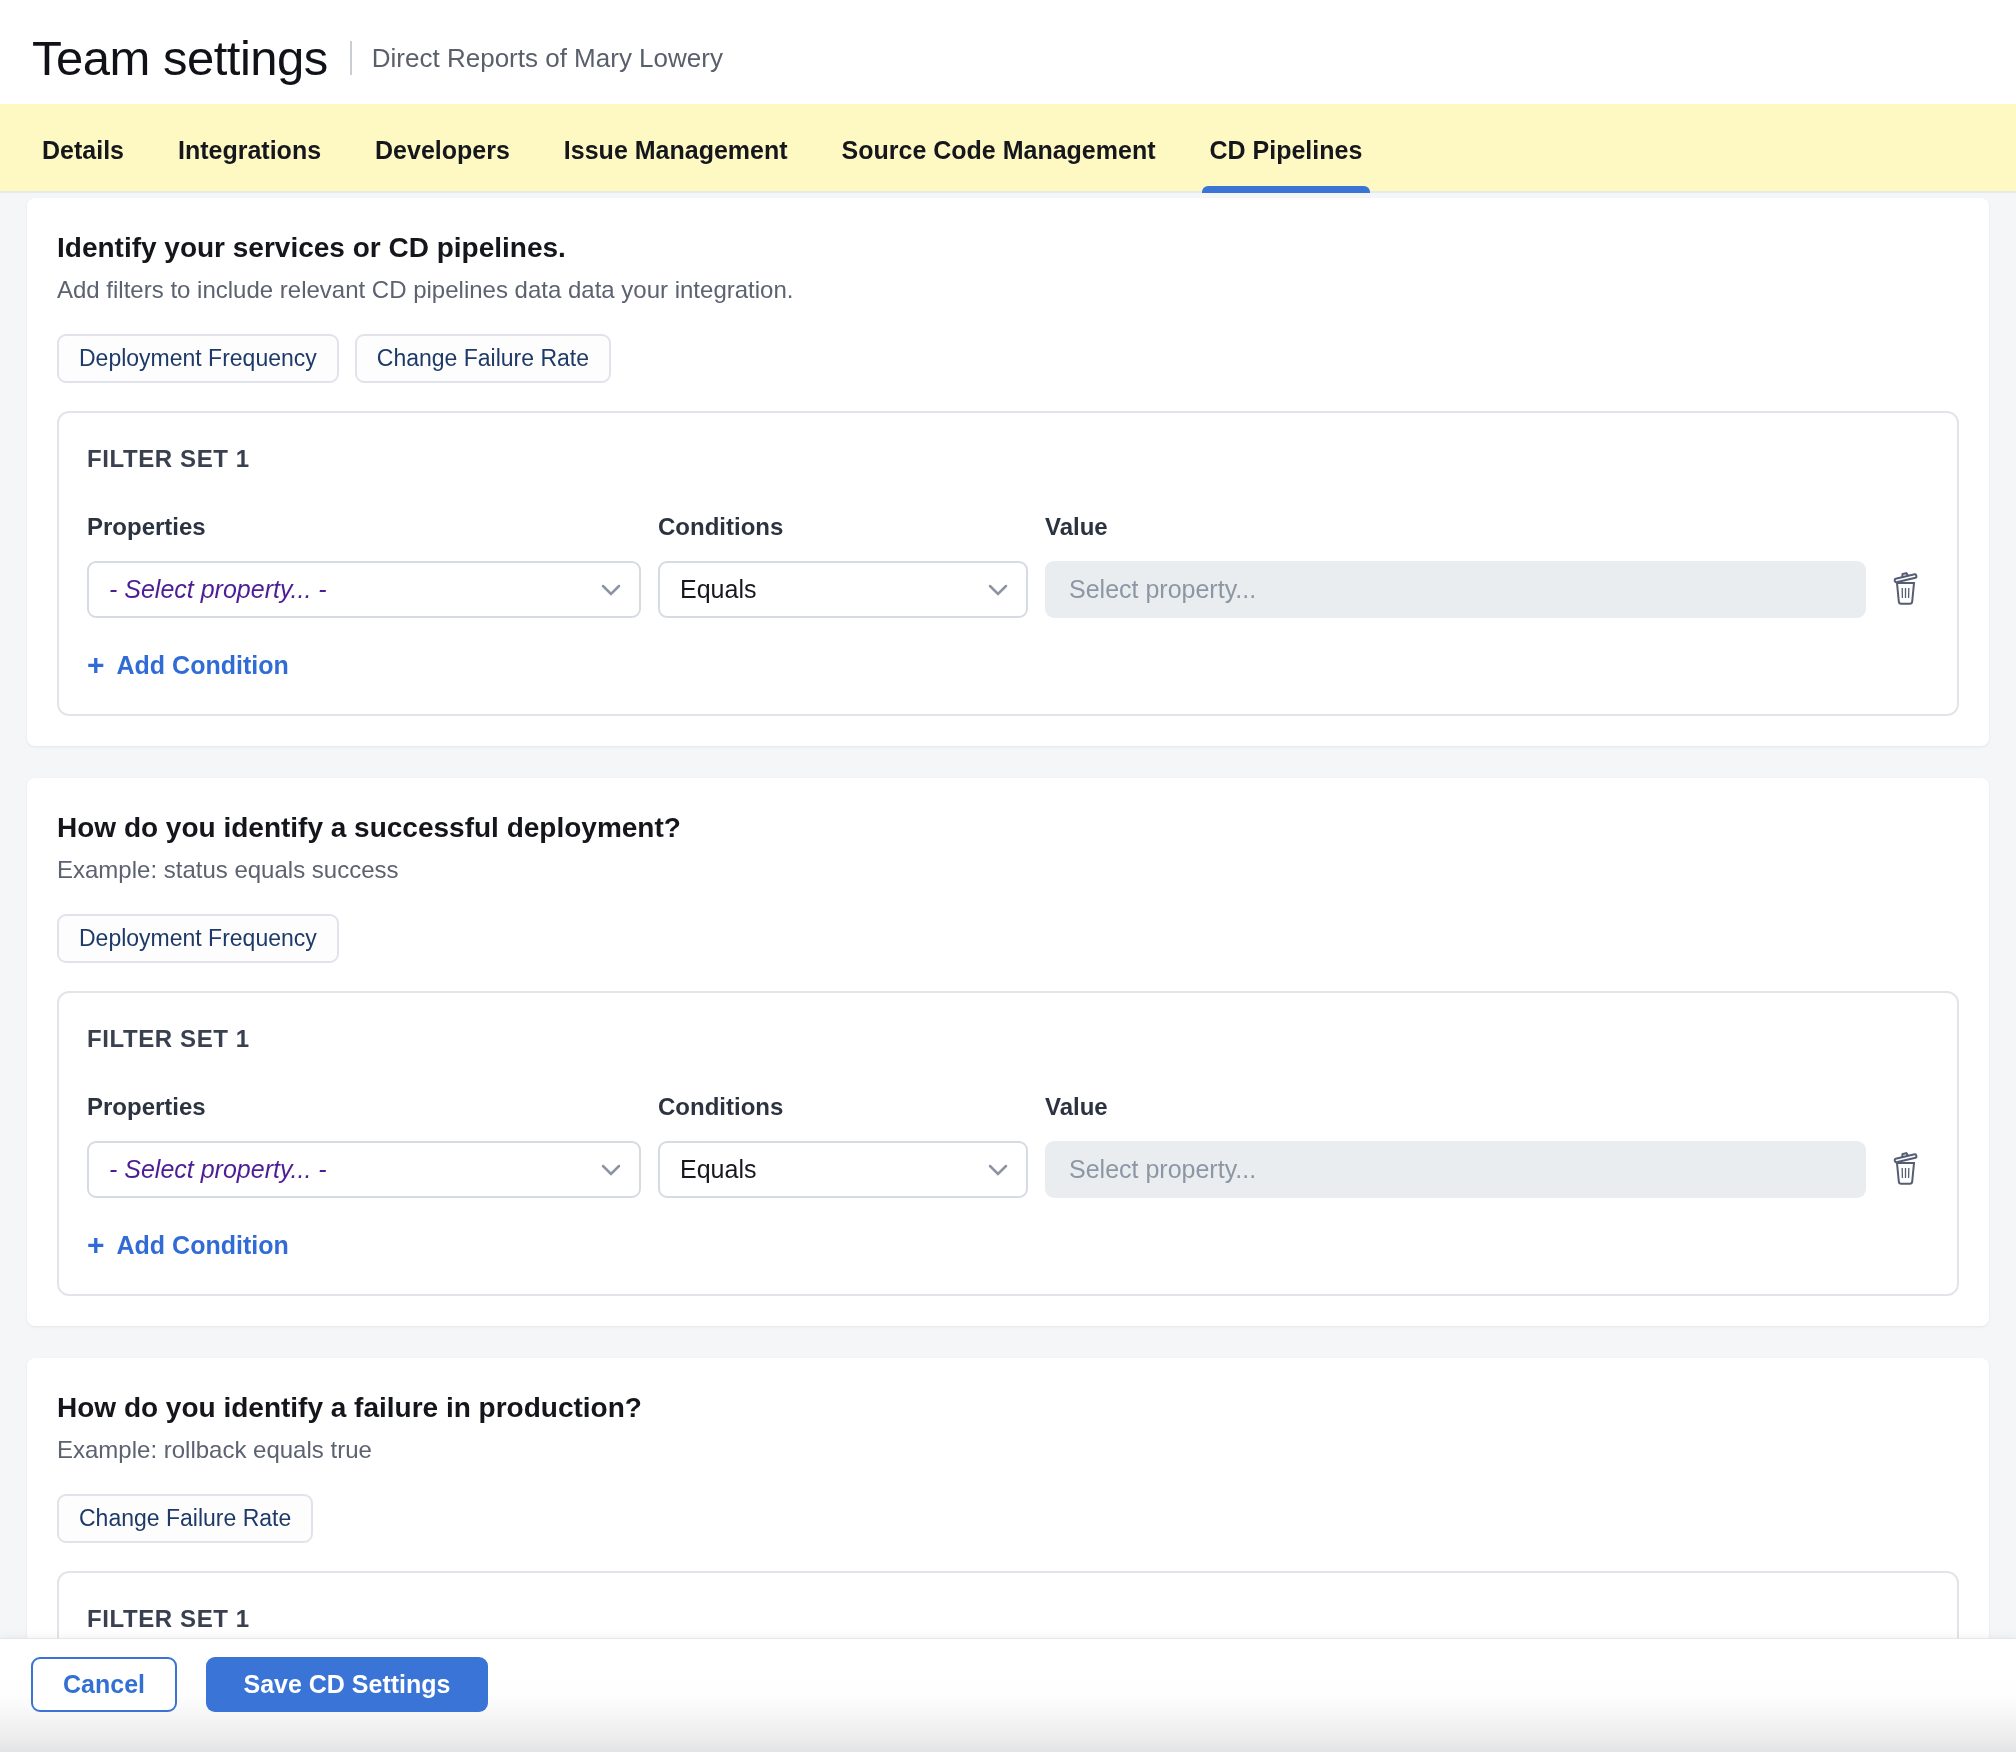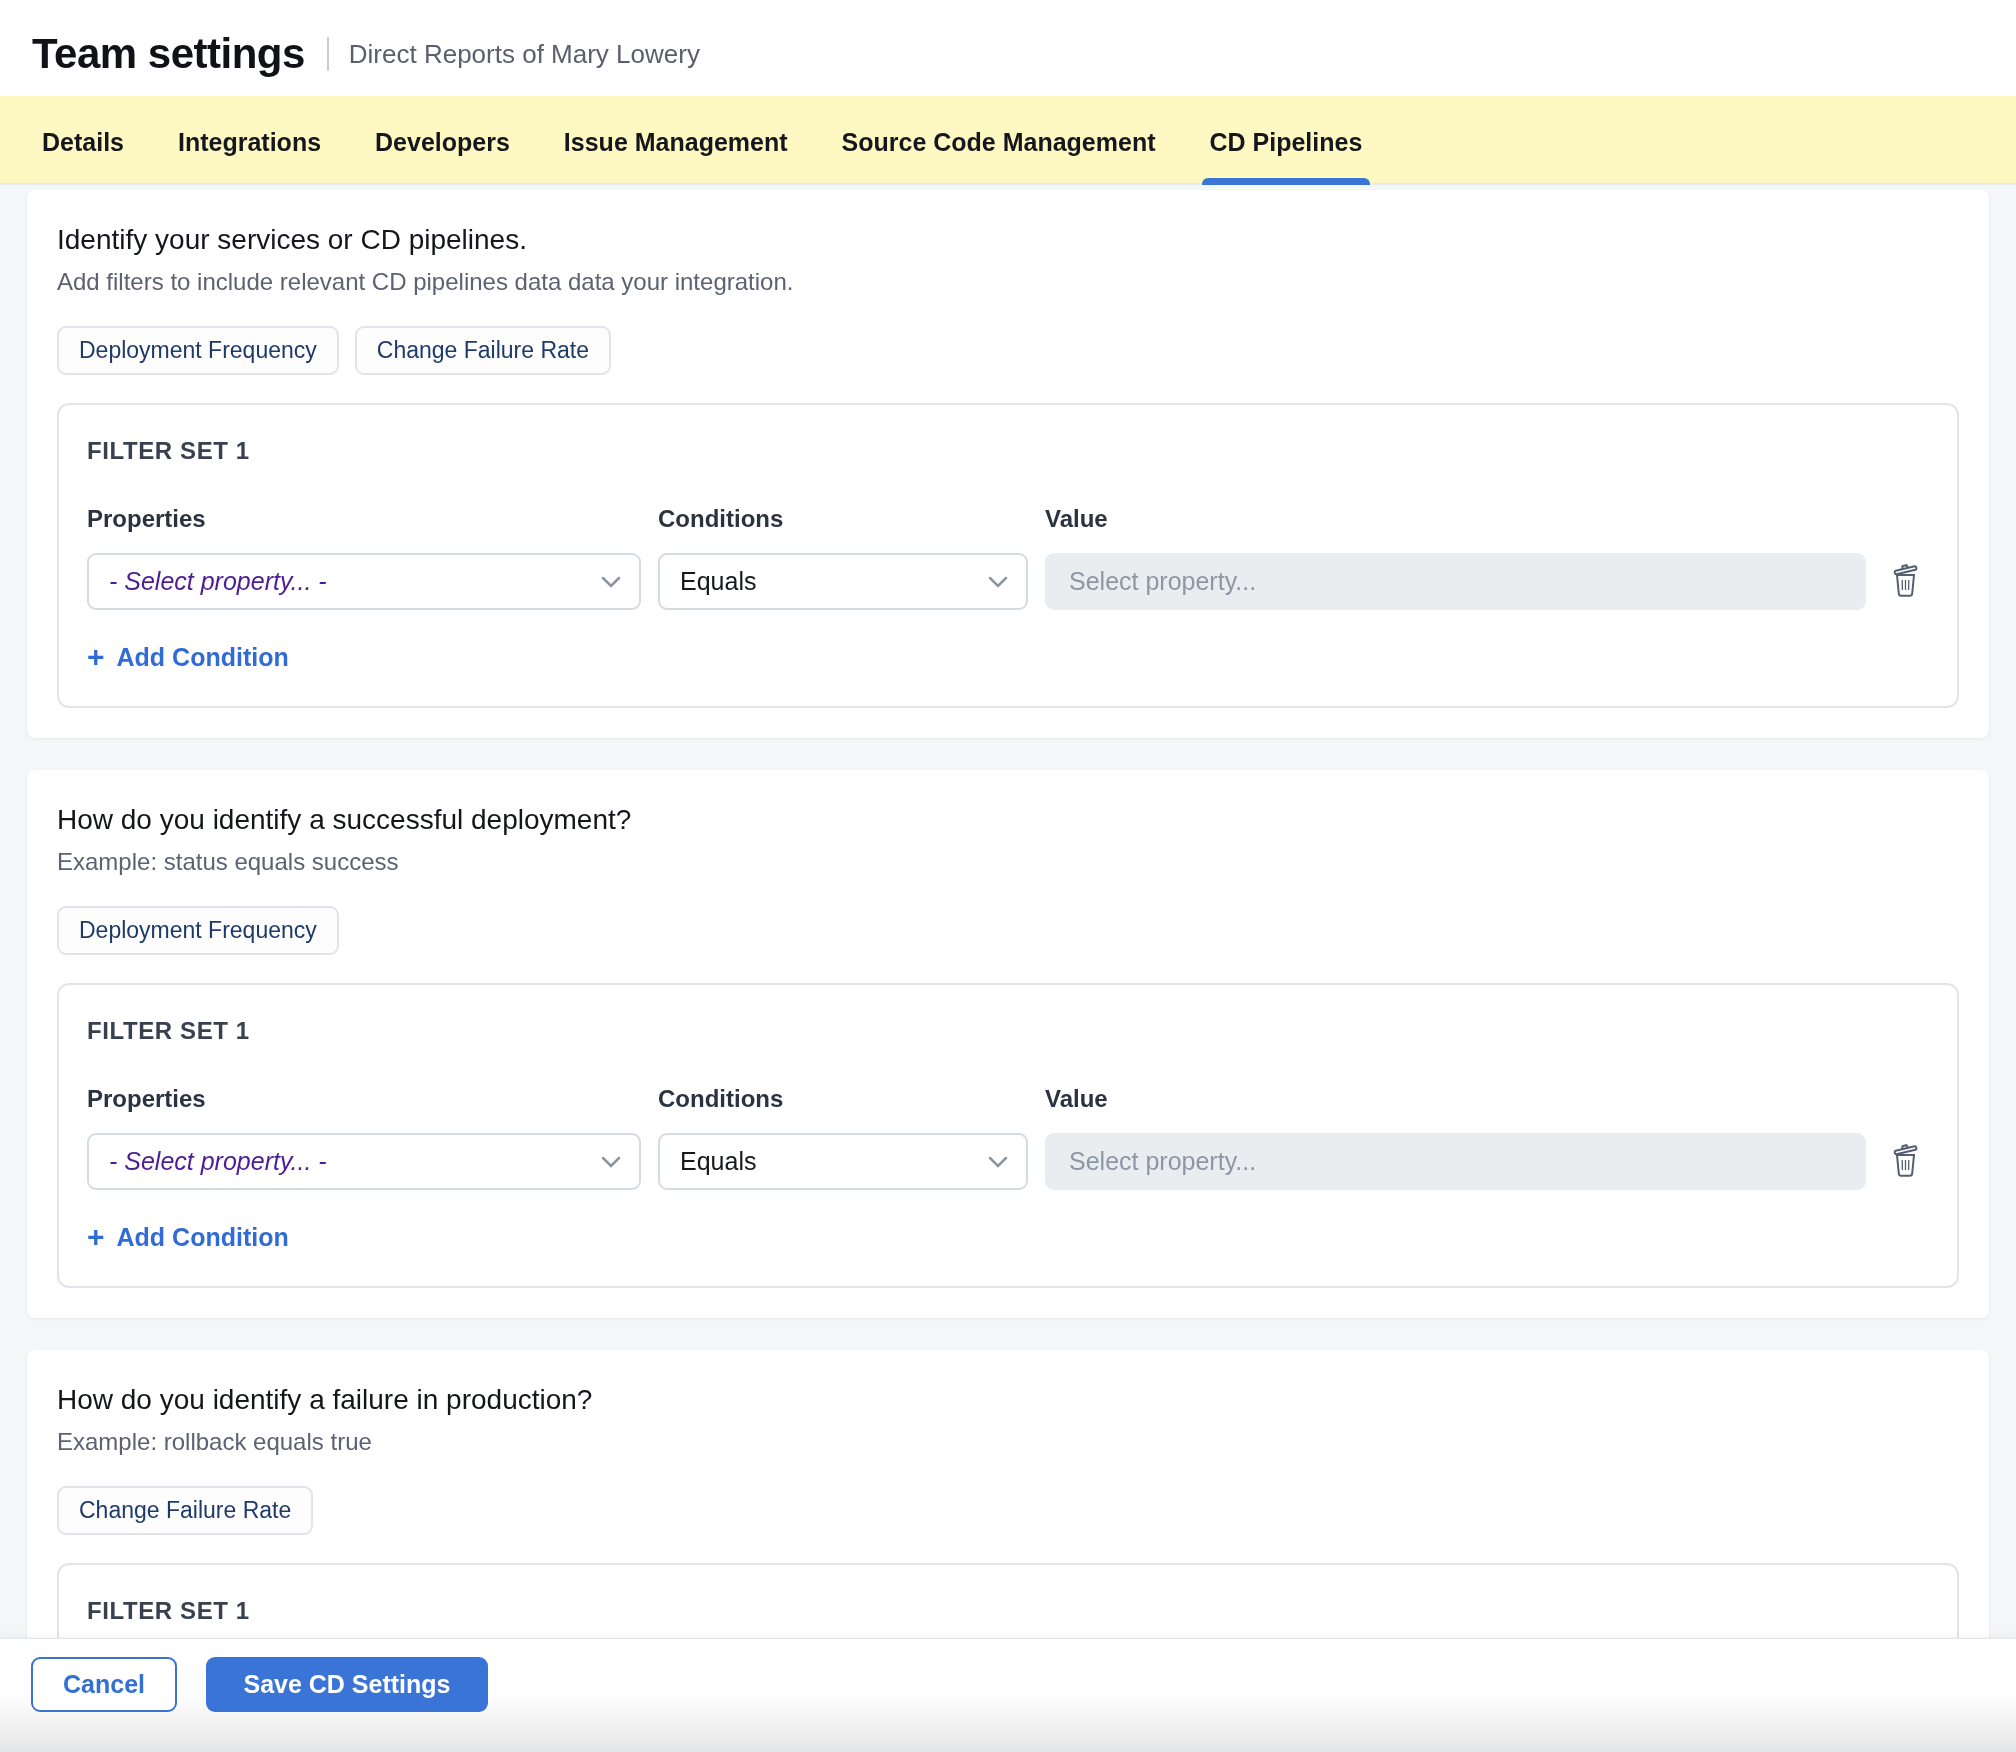--- a/index.html
+++ b/index.html
@@ -5,21 +5,21 @@
   * { margin:0; padding:0; box-sizing:border-box; }
   html,body { width:2016px; height:1752px; overflow:hidden; }
   body {
     font-family:"Liberation Sans","DejaVu Sans",sans-serif;
     background:#f4f6f8; color:#16181d;
   }
 
   
   .app-header { background:#ffffff; padding:30px 32px 18px 32px; }
   .title-row { display:flex; align-items:center; }
-  .page-title { font-size:42px; font-weight:700; letter-spacing:-0.5px; color:#101218; }
+  .page-title { font-size:49px; font-weight:400; letter-spacing:-0.5px; color:#101218; }
   .title-divider { width:2px; height:34px; background:#c9cdd4; margin:0 20px 0 22px; }
   .page-subtitle { font-size:26px; color:#595f6b; }
 
   
   .tab-bar {
     background:#fef9c3; display:flex; gap:50px; padding:12px 40px 0 40px;
     border-bottom:2px solid #e7e9ed;
   }
   .tab {
     position:relative; font-size:25px; font-weight:700; color:#15171c;
@@ -29,21 +29,21 @@
     content:""; position:absolute; left:-6px; right:-6px; bottom:-2px; height:7px;
     background:#3a74d4; border-radius:6px 6px 0 0;
   }
 
   
   .main { padding:5px 27px 0 27px; }
   .section-card {
     background:#ffffff; border-radius:8px; box-shadow:0 1px 3px rgba(16,24,40,0.07);
     padding:34px 30px 30px 30px; margin-bottom:32px;
   }
-  .section-heading { font-size:28px; font-weight:400; color:#14161b; margin-bottom:12px; }
+  .section-heading { font-size:28px; font-weight:700; color:#14161b; margin-bottom:12px; }
   .section-desc { font-size:24px; color:#5c6270; margin-bottom:30px; }
   .chip-row { display:flex; gap:16px; margin-bottom:28px; }
   .chip {
     border:2px solid #e0e4ea; border-radius:9px; background:#fdfdfe;
     padding:9px 20px; font-size:23px; font-weight:500; color:#1e3a68; cursor:pointer;
   }
 
   
   .filter-card { border:2px solid #e1e5ea; border-radius:12px; padding:32px 30px 34px 28px; }
   .fs-title { font-size:24px; font-weight:700; letter-spacing:0.6px; color:#39404f; margin-bottom:40px; }

